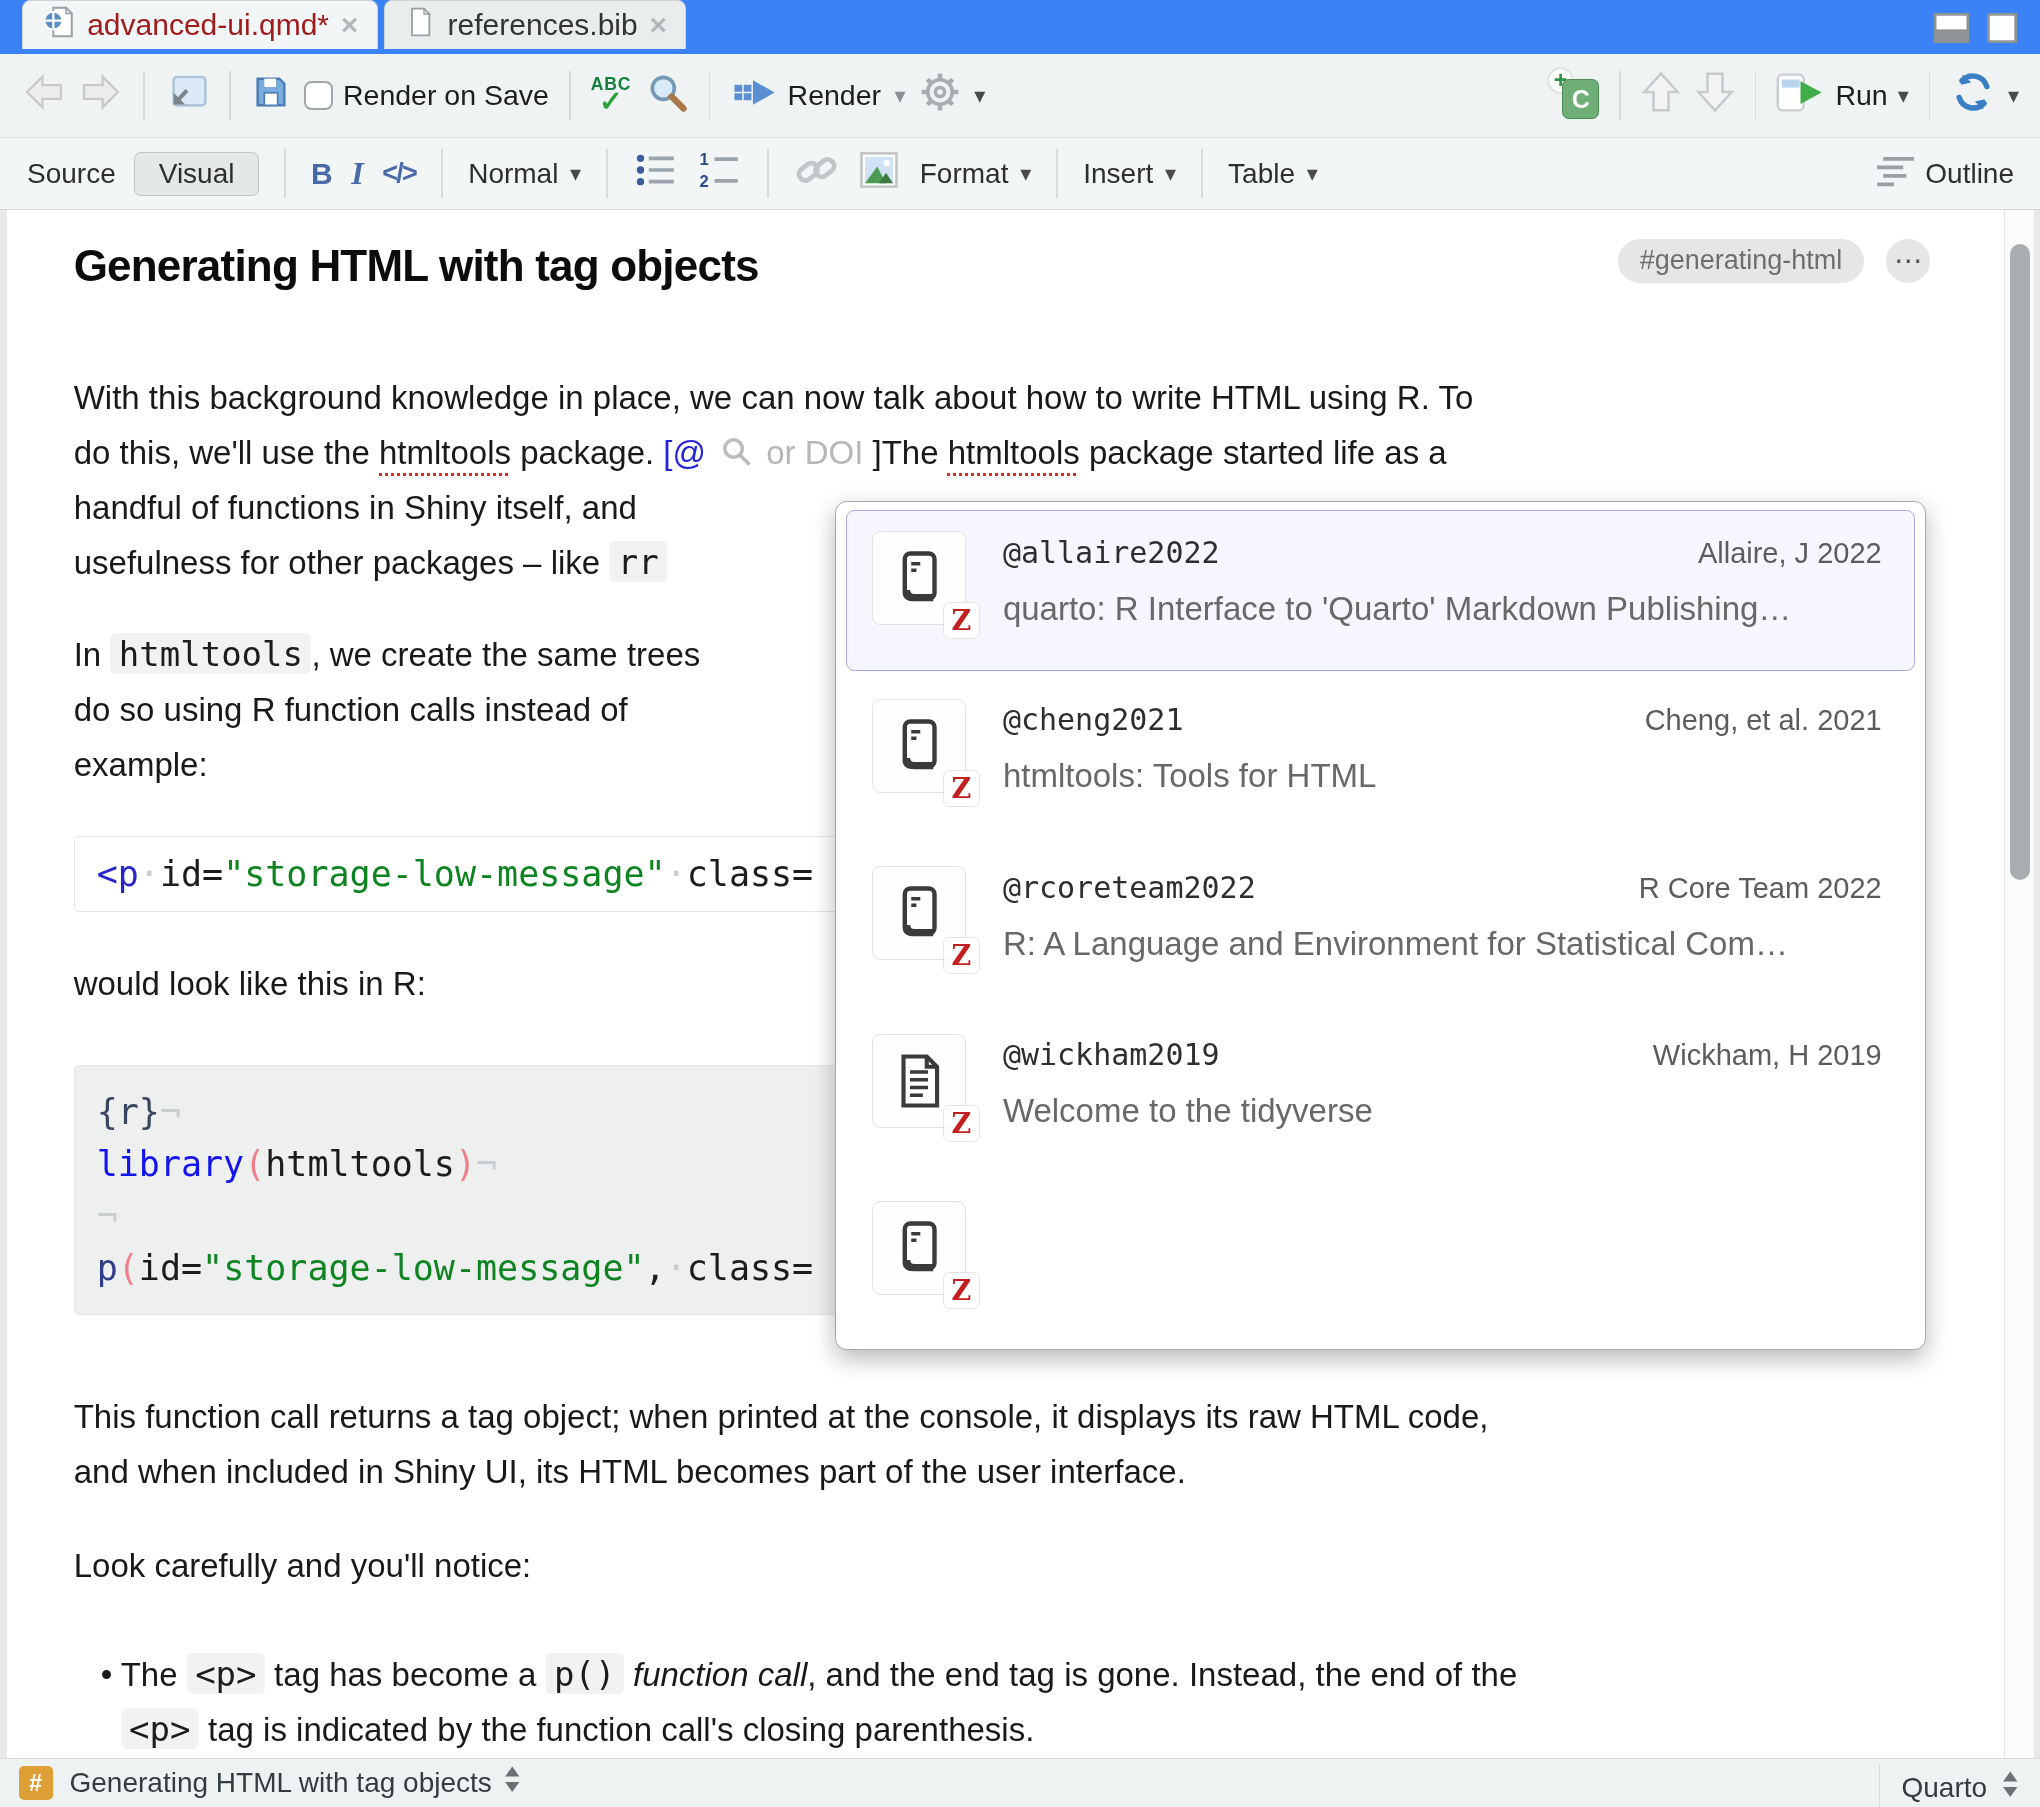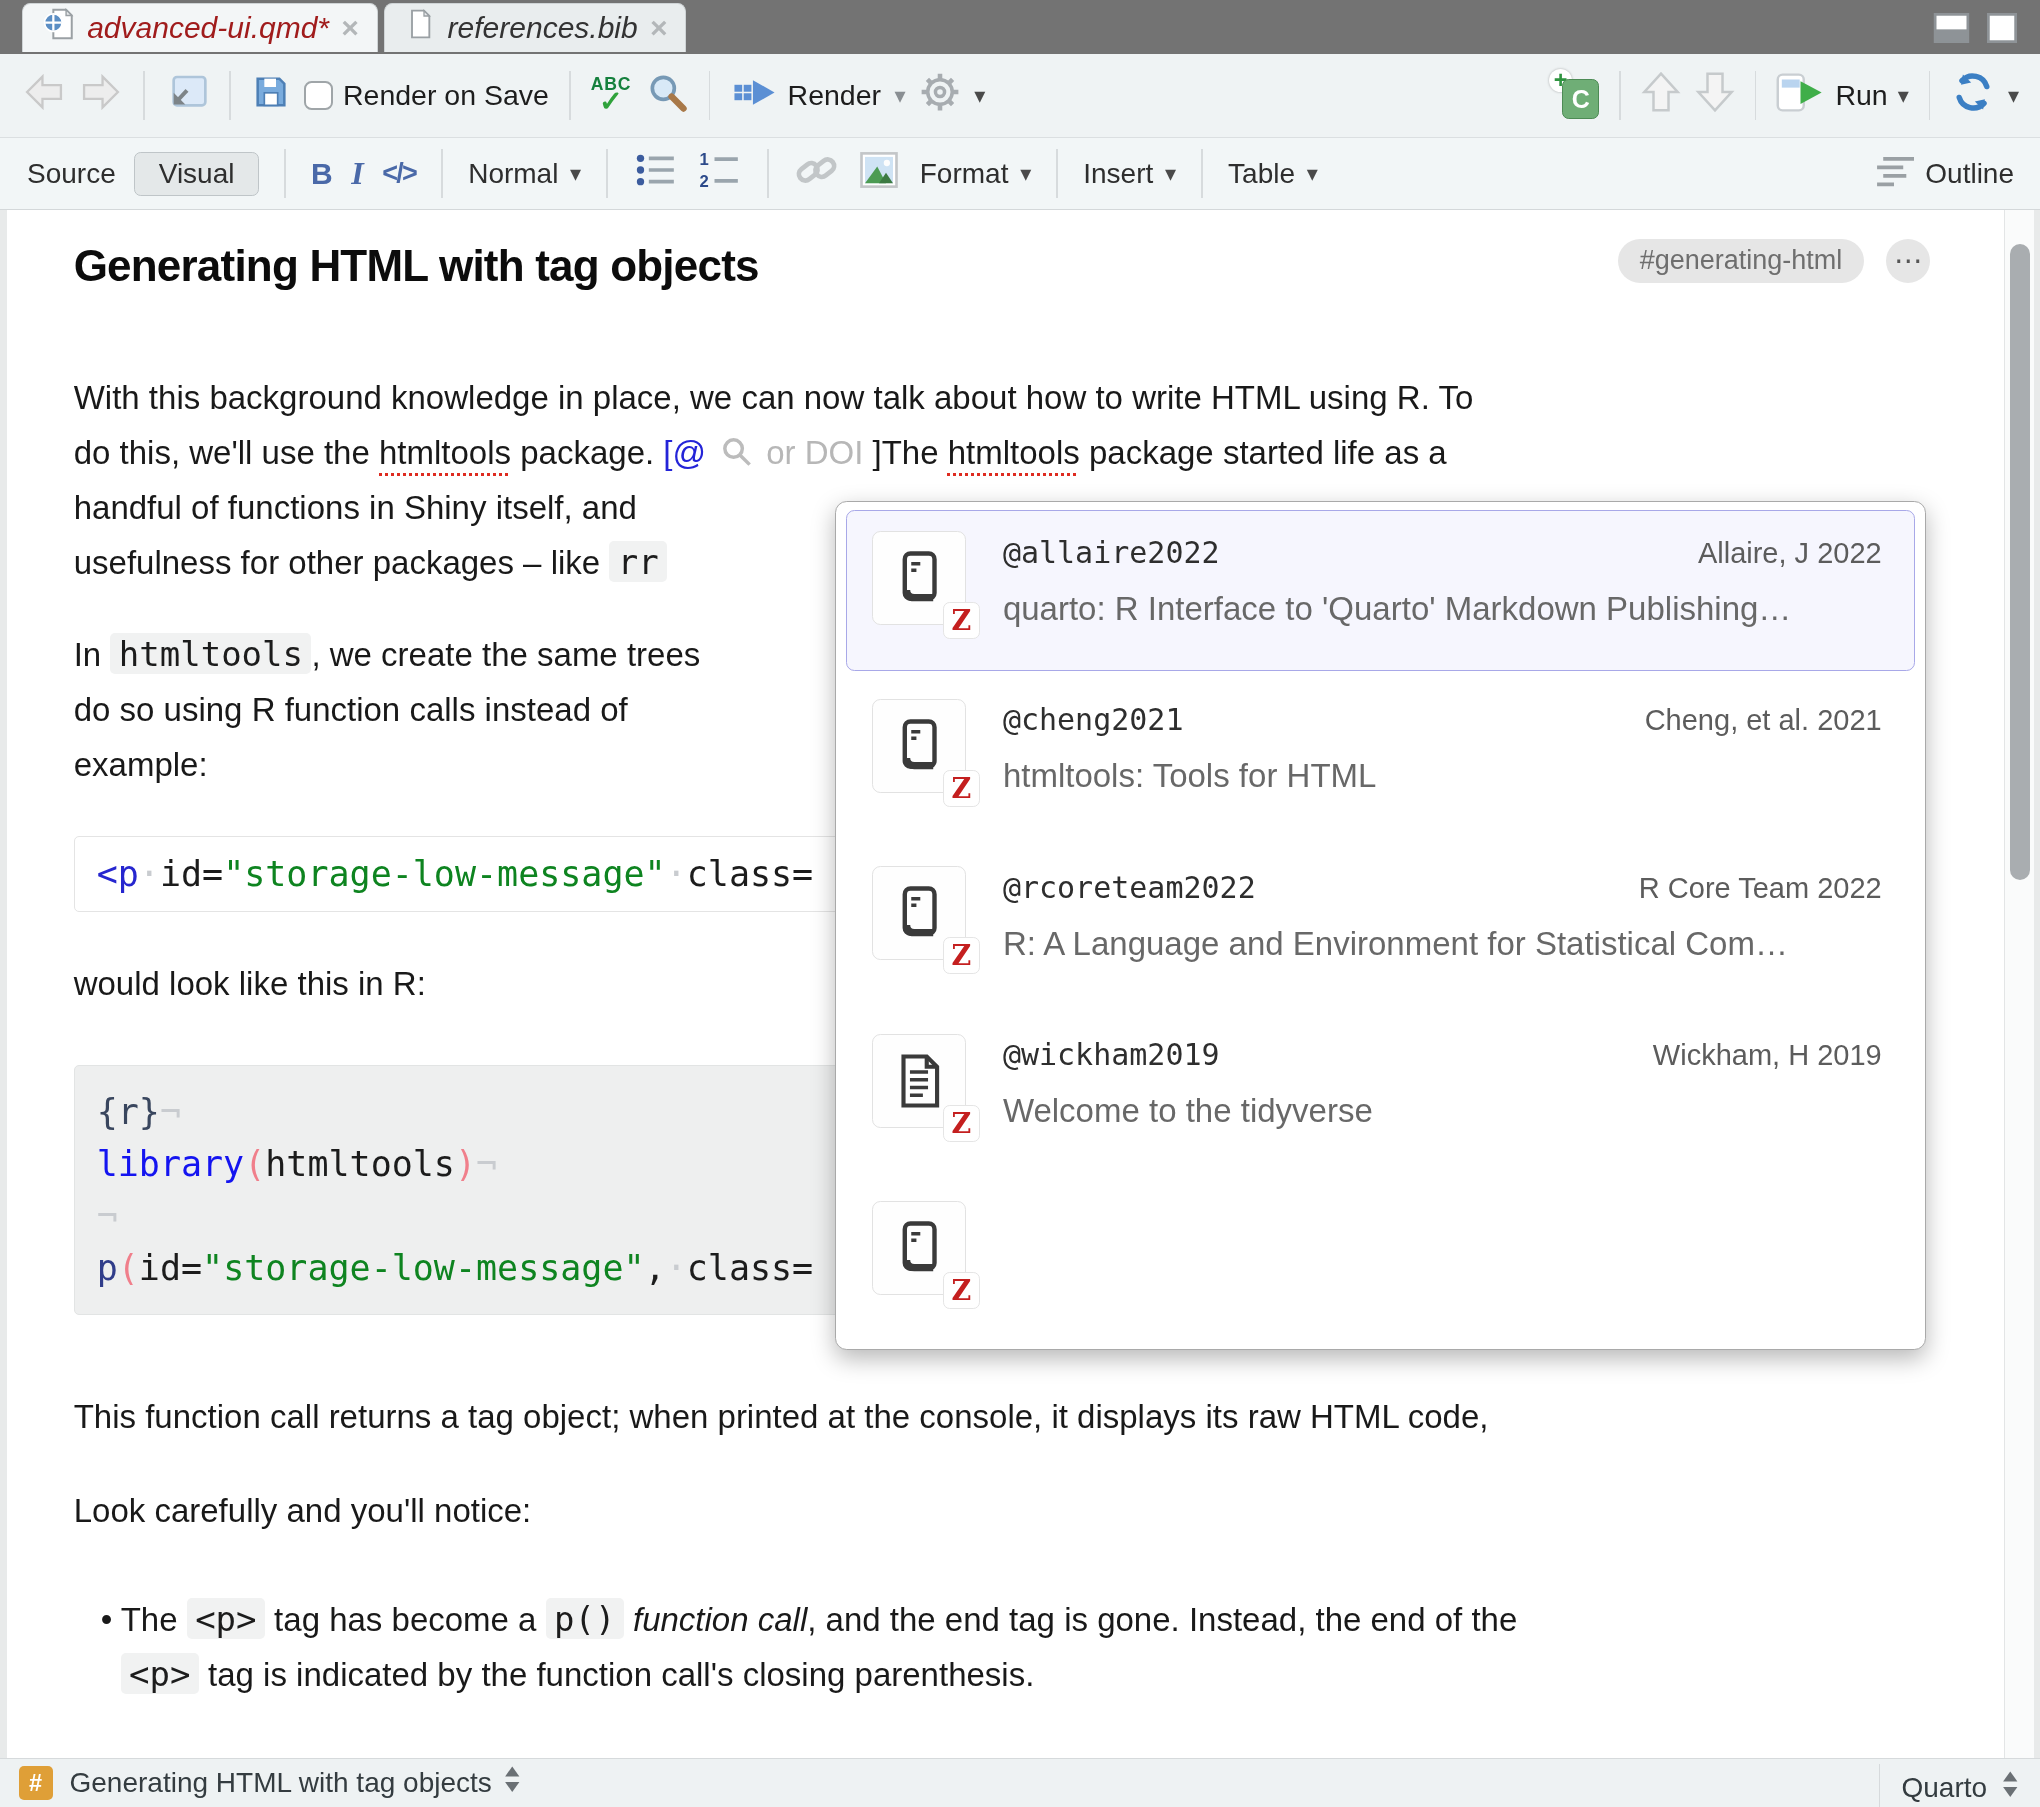--- a/index.html
+++ b/index.html
@@ -1,21 +1,21 @@
 <!DOCTYPE html>
 <html style="font-size:13.4px"><head>
 <meta charset="utf-8">
 <style>
   * { margin:0; padding:0; box-sizing:border-box; }
   html,body { width:2041px; height:1807px; overflow:hidden; }
   body { font-family:"Liberation Sans", sans-serif; background:#e8eaea; }
   .window { position:relative; width:2041px; height:1807px; display:flex; flex-direction:column; }
 
   
-  .tabbar { height:54px; background:#737373; display:flex; align-items:center; padding-left:22px; position:relative; flex:0 0 auto;font-style:italic; }
+  .tabbar { height:54px; background:#3b82f6; display:flex; align-items:flex-start; padding-left:22px; position:relative; flex:0 0 auto; }
   .tab { height:49px; display:flex; align-items:center; gap:11.7px; padding:0 18.5px; font-size:30px; color:#333;
          border:1.7px solid #cfd4d6; border-bottom:none; border-radius:8.4px 8.4px 0 0; background:#e9edee; margin-right:6.7px; }
   .tab.active { background:#f3f6f7; }
   .tab.active .tab-label { color:#a01c1c; }
   .tab-close { color:#b3b7b9; font-size:30px; font-weight:bold; }
   .win-buttons { position:absolute; right:22px; top:13.4px; display:flex; gap:15px; }
 
   
   .toolbar { height:84px; background:#eff3f4; border-bottom:1.7px solid #dbdfe1; display:flex; align-items:center; padding:0 22px; gap:13.4px; font-size:28.5px; color:#1d1d1d; flex:0 0 auto; }
   .sep { width:1.7px; height:49px; background:#d7dbdd; margin:0 6.7px; flex:0 0 auto; }
@@ -353,20 +353,21 @@
 
       <div class="codeblock r">
         <div><span class="tok-brace">{r}</span><span class="tok-ws">¬</span></div>
         <div><span class="tok-kw">library</span><span class="tok-paren">(</span><span class="tok-plain">htmltools</span><span class="tok-paren">)</span><span class="tok-ws">¬</span></div>
         <div><span class="tok-ws">¬</span></div>
         <div><span class="tok-fn">p</span><span class="tok-paren">(</span><span class="tok-plain">id=</span><span class="tok-str">"storage-low-message"</span><span class="tok-plain">,</span><span class="tok-ws">·</span><span class="tok-plain">class=</span></div>
       </div>
 
       <div class="para" style="margin-top:74px">
         <div class="hline"><span>This function call returns a tag object; when printed at the console, it displays its raw HTML code,</span></div>
+        <div class="hline"><span>and when included in Shiny UI, its HTML becomes part of the user interface.</span></div>
       </div>
 
       <div class="hline" style="margin-top:39px"><span>Look carefully and you'll notice:</span></div>
 
       <div class="bullet">
         <span class="bullet-dot">•</span>
         <span>
           <div class="hline"><span>The </span><code class="inline">&lt;p&gt;</code><span> tag has become a </span><code class="inline">p()</code> <em>function call</em><span>, and the end tag is gone. Instead, the end of the</span></div>
           <div class="hline"><code class="inline">&lt;p&gt;</code><span> tag is indicated by the function call's closing parenthesis.</span></div>
         </span>

